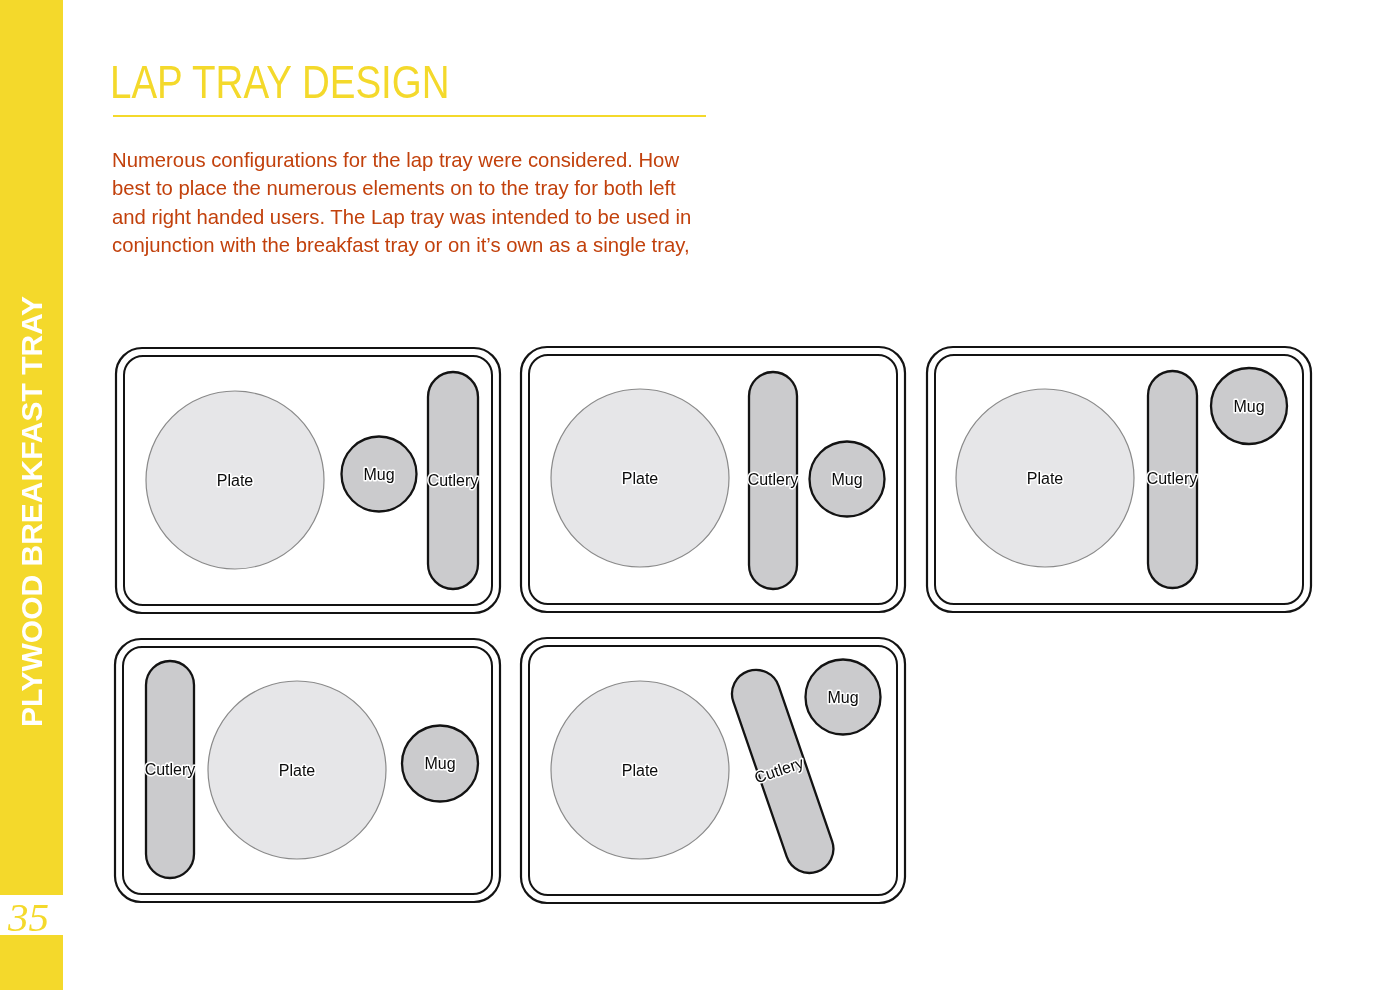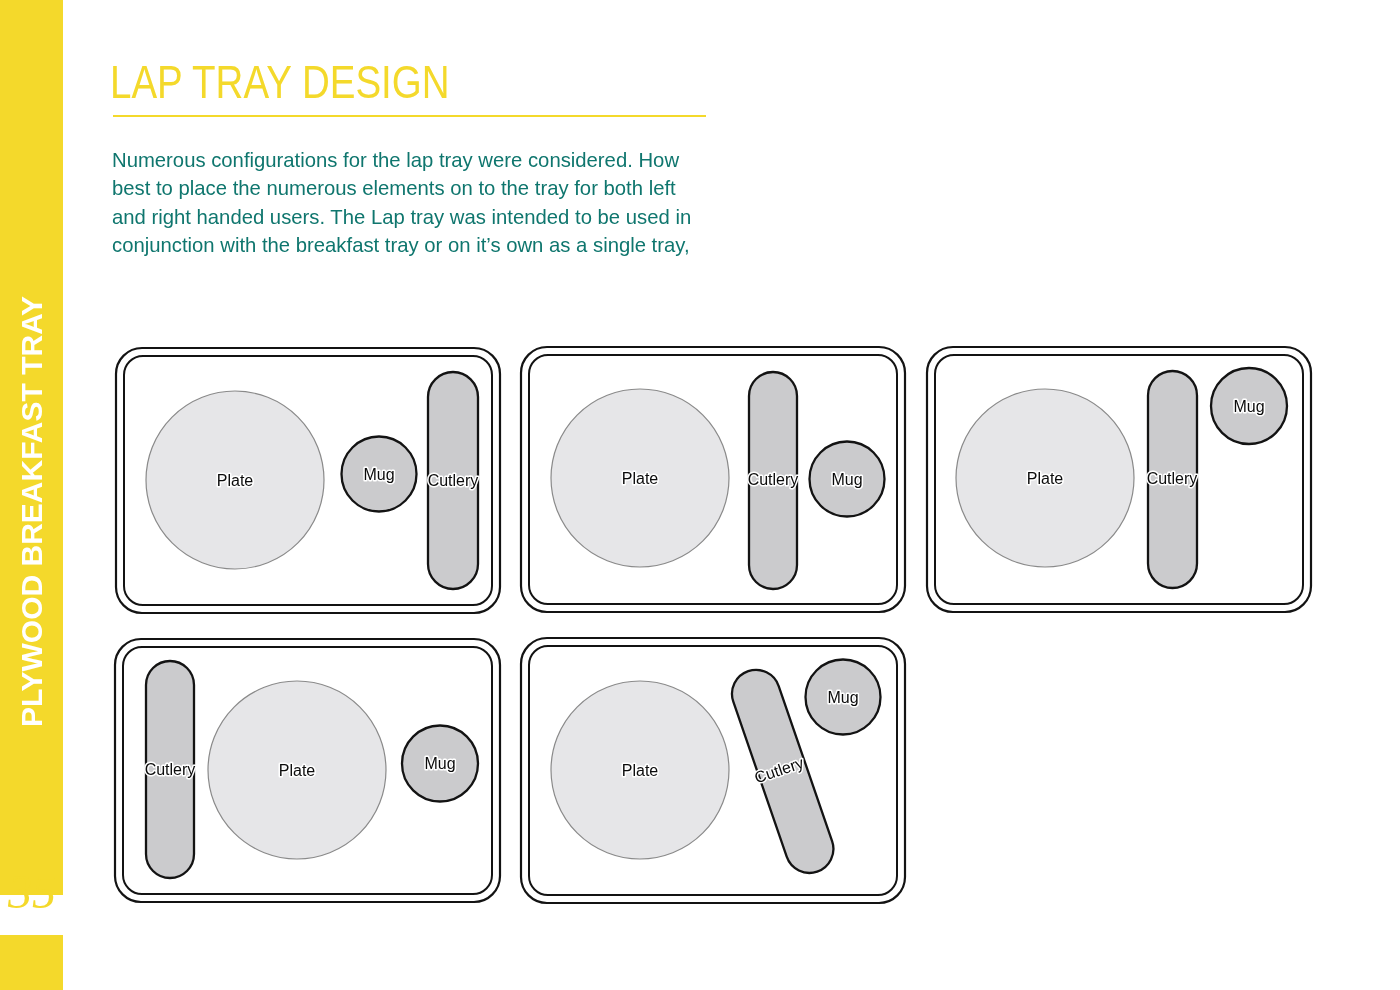--- a/index.html
+++ b/index.html
@@ -7,29 +7,29 @@
   body { width:1400px; height:990px; position:relative; background:#ffffff;
          font-family:"Liberation Sans", sans-serif; overflow:hidden; }
 </style>
 </head>
 <body>
 
 <div style="position:absolute;left:0;top:0;width:63px;height:990px;background:#F4D92B"></div>
 
 <div style="position:absolute;left:0;top:895px;width:63px;height:40px;background:#ffffff"></div>
 
-<div style="position:absolute;left:8px;top:872px;width:57px;color:#F4D92B;font-family:'Liberation Serif',serif;font-style:italic;font-size:48px;line-height:40px;">35</div>
+<div style="position:absolute;left:8px;top:897px;width:57px;color:#F4D92B;font-family:'Liberation Serif',serif;font-style:italic;font-size:41px;line-height:40px;">35</div>
 
 <div style="position:absolute;left:0;top:728px;width:433px;height:63px;transform:rotate(-90deg);transform-origin:0 0;line-height:63px;font-weight:bold;font-size:30px;color:#ffffff;white-space:nowrap;text-align:center;">PLYWOOD BREAKFAST TRAY</div>
 
 <div style="position:absolute;left:110px;top:59px;font-size:46px;line-height:46px;color:#F4D92B;transform:scaleX(0.837);transform-origin:0 0;white-space:nowrap;">LAP TRAY DESIGN</div>
 
 <div style="position:absolute;left:113px;top:115px;width:593px;height:2px;background:#F4D92B"></div>
 
-<div style="position:absolute;left:112px;top:146px;font-size:20.3px;line-height:28.4px;color:#0f766e;white-space:nowrap;">Numerous configurations for the lap tray were considered. How<br>best to place the numerous elements on to the tray for both left<br>and right handed users. The Lap tray was intended to be used in<br>conjunction with the breakfast tray or on it’s own as a single tray,</div>
+<div style="position:absolute;left:112px;top:146px;font-size:20.3px;line-height:28.4px;color:#c2410c;white-space:nowrap;">Numerous configurations for the lap tray were considered. How<br>best to place the numerous elements on to the tray for both left<br>and right handed users. The Lap tray was intended to be used in<br>conjunction with the breakfast tray or on it’s own as a single tray,</div>
 
 <svg style="position:absolute;left:114px;top:346px" width="388" height="269" viewBox="0 0 388 269">
 
 <rect x="2" y="2" width="384" height="265" rx="26" fill="#ffffff" stroke="#131313" stroke-width="2.2"></rect>
 
 <rect x="10" y="10" width="368" height="249" rx="19" fill="none" stroke="#131313" stroke-width="2"></rect>
 
 <circle cx="121" cy="134" r="89" fill="#E6E6E8" stroke="#8A8A8A" stroke-width="1.2"></circle>
 
 <text x="121" y="134" dy="0.35em" text-anchor="middle" font-family="Liberation Sans, sans-serif" font-size="16" fill="#0b0b0b" stroke="#ffffff" stroke-width="3" paint-order="stroke" stroke-linejoin="round">Plate</text>

